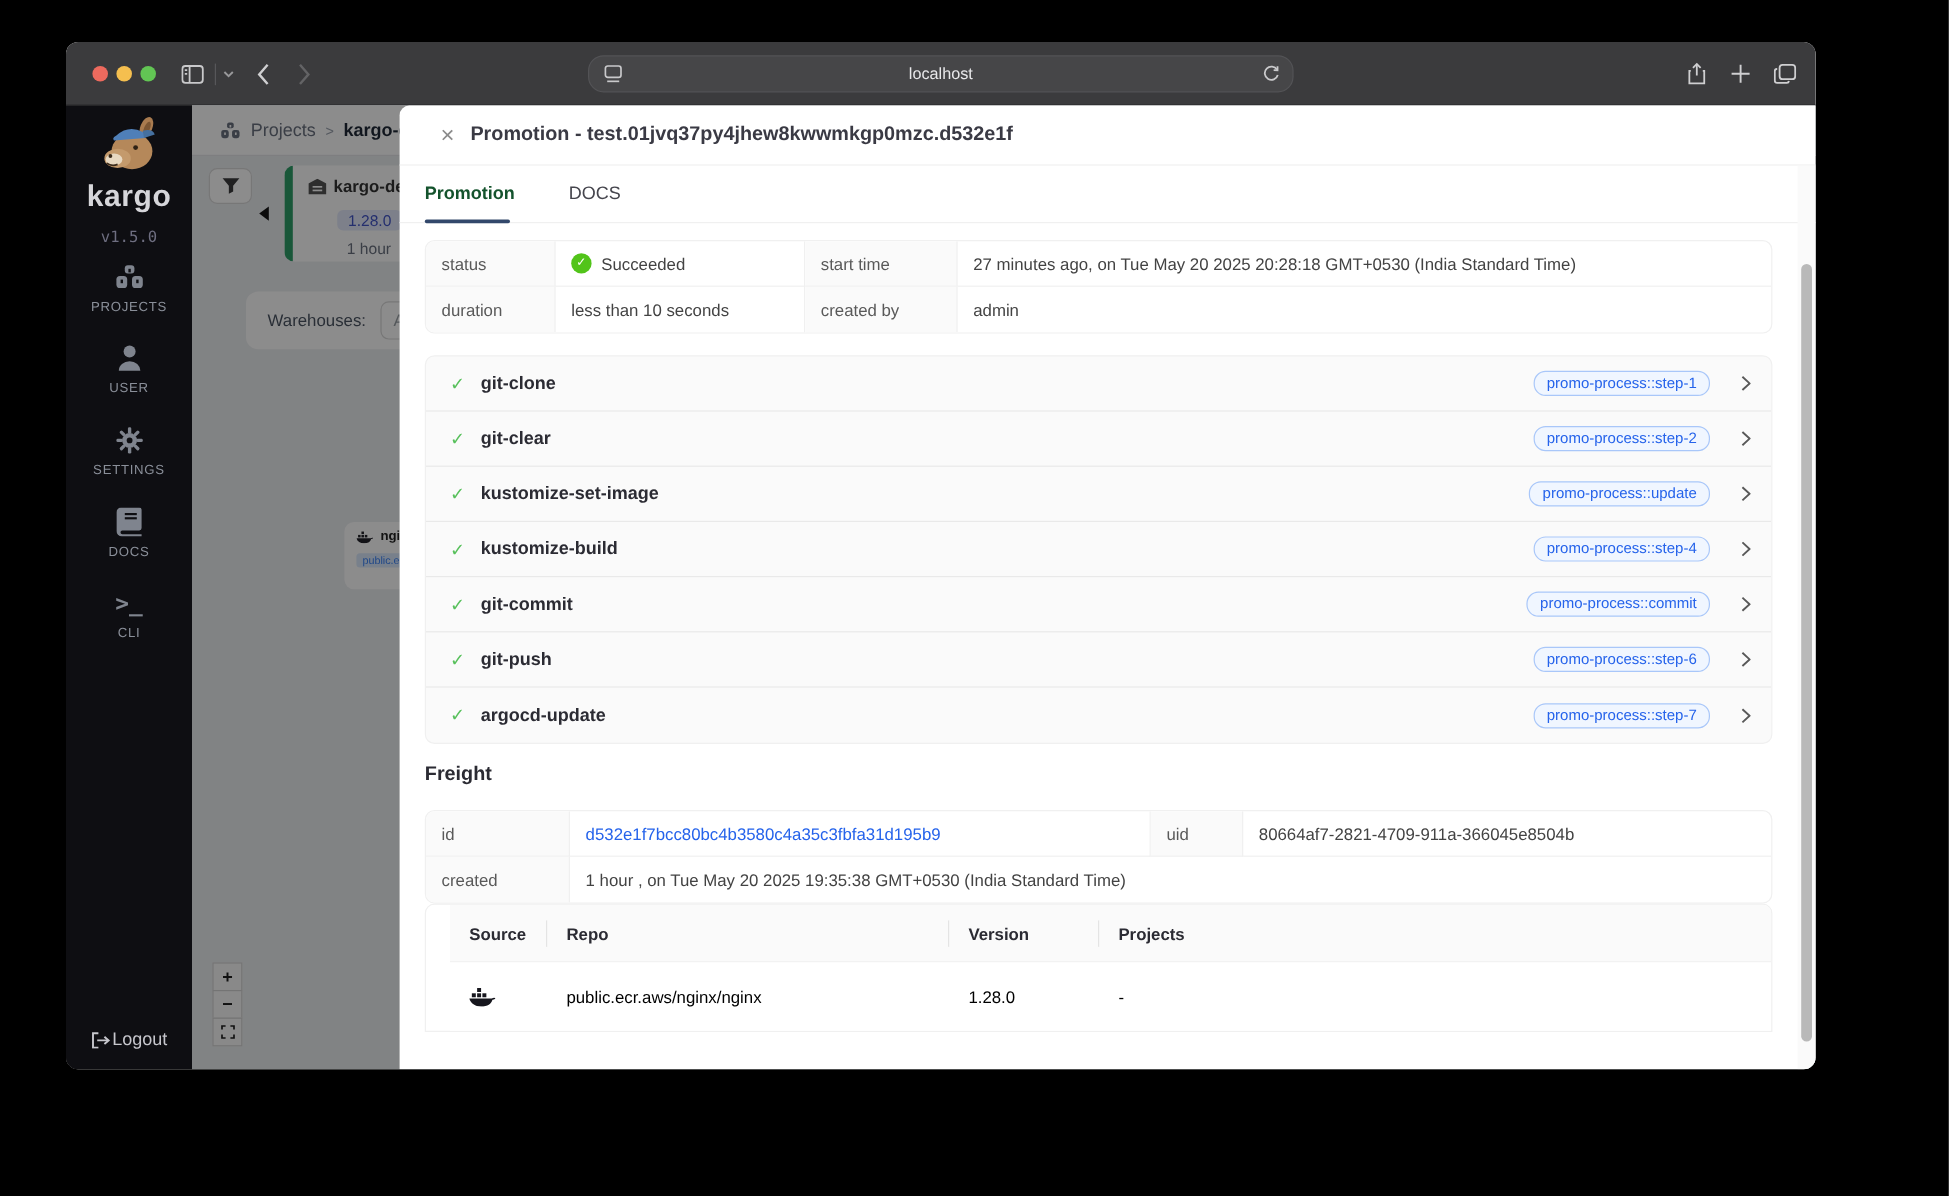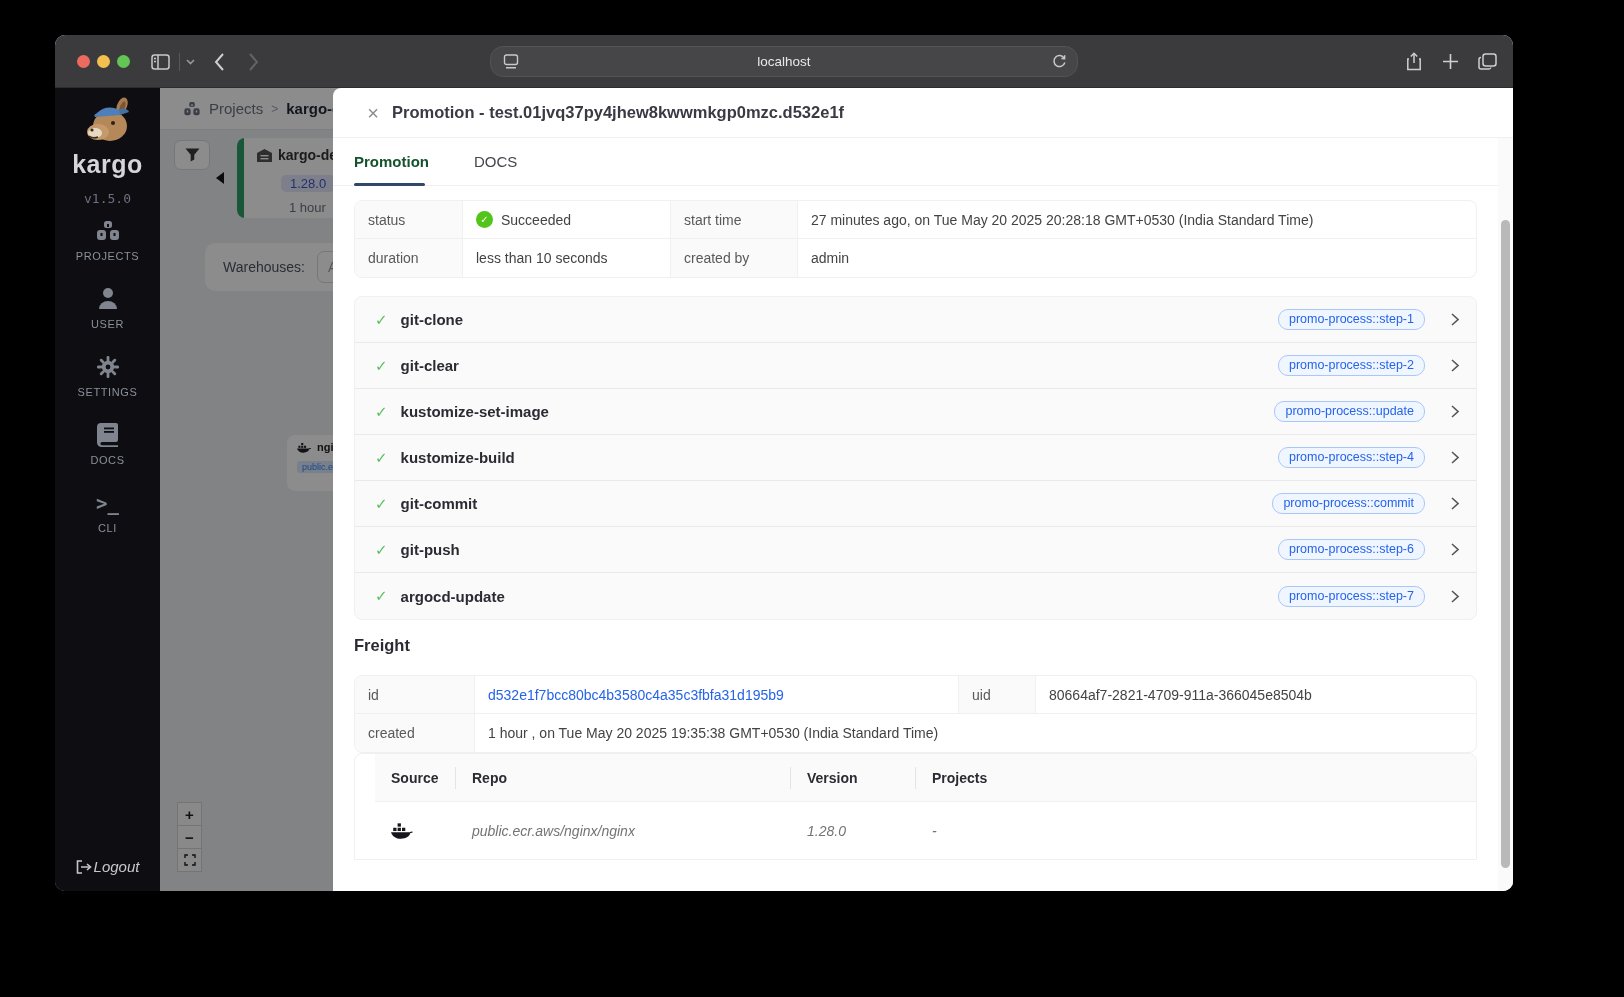--- a/index.html
+++ b/index.html
@@ -35,21 +35,21 @@
 
   
   .sidebar { position:absolute; left:0; top:0; width:105px; height:803px; background:#0e0e12; z-index:2; }
   .logo-wrap { position:absolute; top:8px; left:0; width:105px; text-align:center; }
   .logo-text { margin-top:2px; font-size:25px; font-weight:700; color:#d6d6da; letter-spacing:0.5px; }
   .logo-version { margin-top:12px; font-family:"DejaVu Sans Mono",monospace; font-size:13px; color:#6e6e80; }
   .nav-item { position:absolute; left:0; width:105px; text-align:center; cursor:pointer; }
   .nav-item .nav-ic { height:26px; display:flex; align-items:center; justify-content:center; color:#7f848e; }
   .nav-item .nav-label { margin-top:6px; font-size:11px; color:#8a8f99; letter-spacing:0.6px; }
   .cli-glyph { font-family:"DejaVu Sans Mono",monospace; font-size:19px; font-weight:700; color:#7f848e; }
-  .logout { position:absolute; bottom:16px; left:0; width:105px; display:flex; align-items:center; justify-content:center; gap:2px; color:#c6c6cc; font-size:15px; cursor:pointer;font-style:italic; }
+  .logout { position:absolute; bottom:16px; left:0; width:105px; display:flex; align-items:center; justify-content:center; gap:2px; color:#c6c6cc; font-size:15px; cursor:pointer; }
 
   
   .main { position:absolute; left:105px; top:0; right:0; height:803px; background:#eceef1; overflow:hidden; }
   .crumbbar { position:absolute; left:0; top:0; right:0; height:42px; background:#fff; border-bottom:1px solid #e6e6e9;
     display:flex; align-items:center; padding-left:23px; gap:8px; }
   .crumb-root { font-size:15px; color:#6b7280; }
   .crumb-sep { font-size:12px; color:#9ca3af; }
   .crumb-current { font-size:15px; font-weight:700; color:#1f2937; white-space:nowrap; }
   .canvas { position:absolute; left:0; top:42px; right:0; bottom:0; }
   .filter-btn { position:absolute; left:14px; top:10px; width:36px; height:30px; background:#fff; border:1px solid #d9d9d9; border-radius:7px; display:flex; align-items:center; justify-content:center; }
@@ -112,21 +112,21 @@
 
   .section-heading { margin-top:16px; font-size:16.5px; font-weight:700; color:#2b2b33; }
 
   
   .artifacts { width:1123px; border:1px solid #f0f0f0; border-radius:8px 8px 0 0; overflow:hidden; font-size:14px; }
   .art-grid { display:grid; grid-template-columns:81px 335px 125px 1fr; align-items:center; }
   .art-header { background:#fafafa; height:48px; border-bottom:1px solid #f0f0f0; }
   .art-header .hcell { position:relative; font-weight:700; color:#2b2b33; padding-left:16px; height:48px; display:flex; align-items:center; }
   .art-header .hcell:not(:last-child)::after { content:""; position:absolute; right:0; top:13px; height:22px; width:1px; background:#e4e4e4; }
   .art-row { background:#fff; height:57px; }
-  .art-row .cell { padding-left:16px; color:#737373; display:flex; align-items:center;font-style:italic; }
+  .art-row .cell { padding-left:16px; color:#000000; display:flex; align-items:center; }
 
   svg { display:block; }
 </style>
 </head>
 <body>
 
 <div class="window">
 
   <div class="titlebar">
     <div class="tl red"></div>

